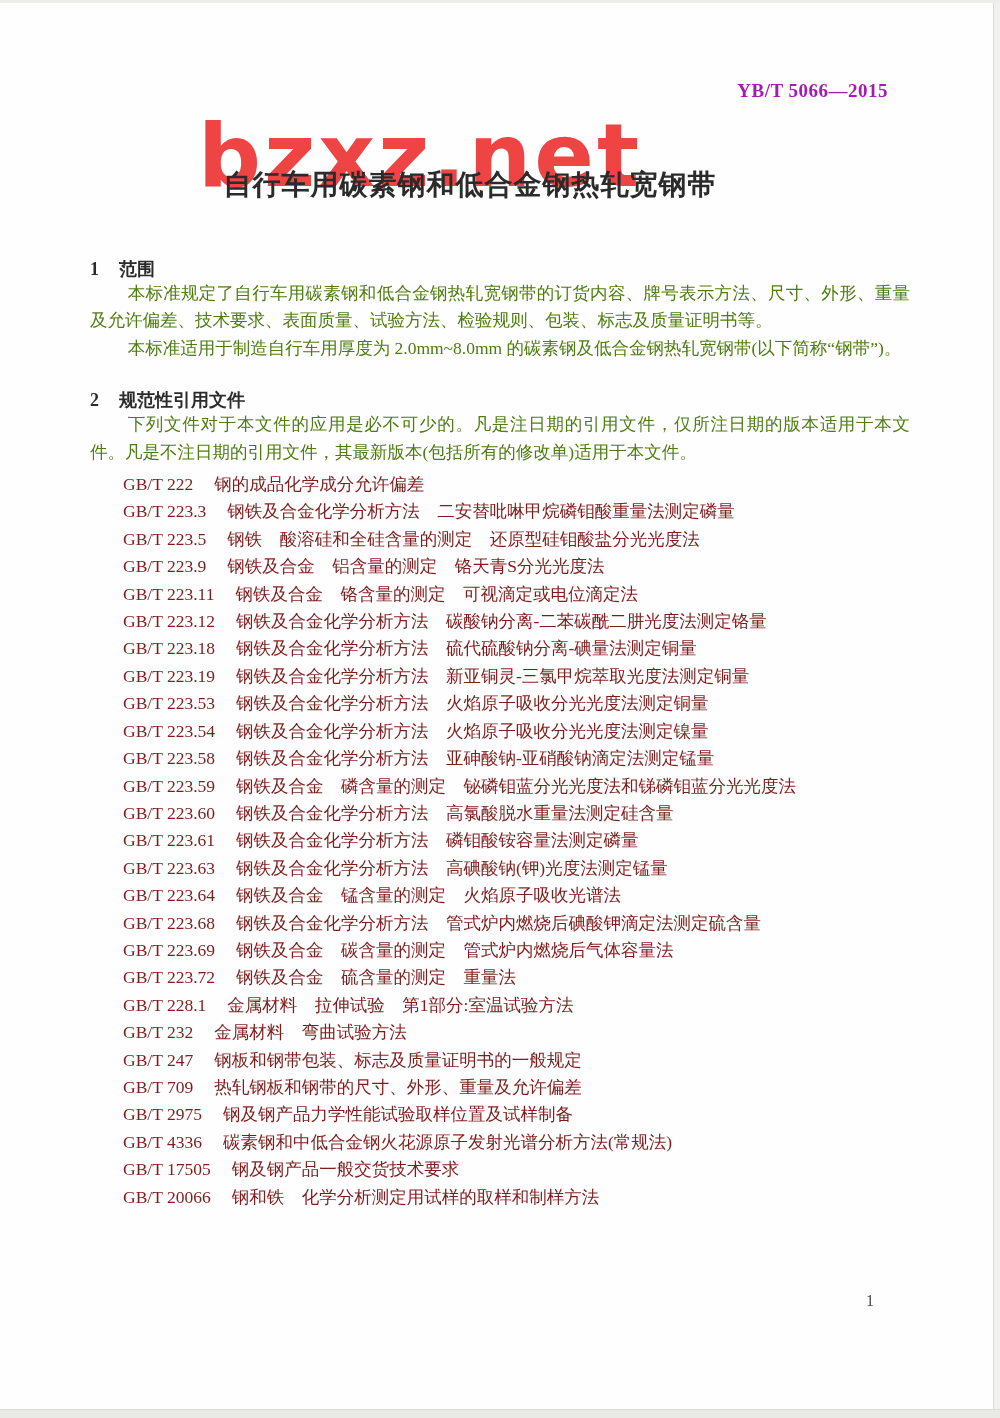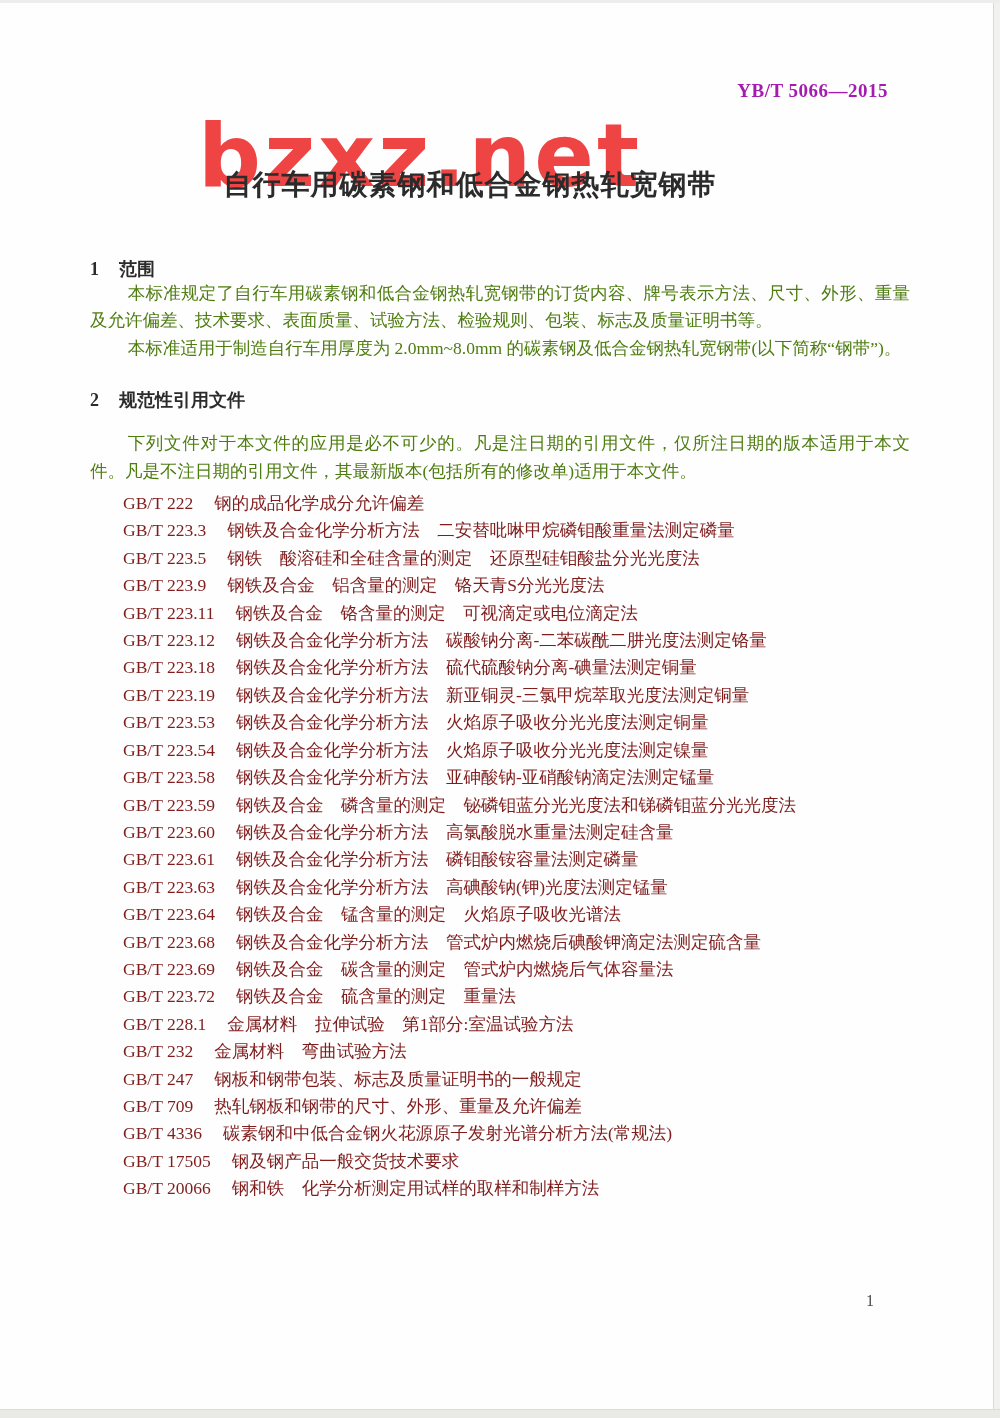--- a/index.html
+++ b/index.html
@@ -58,21 +58,21 @@
     line-height: 27.4px;
   }
   .sec-heading {
     font-size: 18px;
     font-weight: bold;
     color: #2b2b2b;
     line-height: 22px;
   }
   .sec-heading .sec-num { display:inline-block; margin-right: 20px; }
   .sec-1-heading { }
-  .sec-2-heading { margin-top: 27px; margin-bottom: 19px; }
+  .sec-2-heading { margin-top: 27px; }
   .para {
     text-indent: 2.15em;
     text-align: justify;
     color: #4d7c0f;
   }
   .ref-list { margin-top: 5px; padding-left: 33px; }
   .ref-row { line-height: 27.4px; white-space: nowrap; color: #7f1d1d; }
   .ref-code { display: inline-block; }
   .ref-title { display: inline-block; margin-left: 21px; }
   .page-number {
@@ -129,20 +129,21 @@
         <div class="ref-row"><span class="ref-code">GB/T 223.61</span><span class="ref-title">钢铁及合金化学分析方法　磷钼酸铵容量法测定磷量</span></div>
         <div class="ref-row"><span class="ref-code">GB/T 223.63</span><span class="ref-title">钢铁及合金化学分析方法　高碘酸钠(钾)光度法测定锰量</span></div>
         <div class="ref-row"><span class="ref-code">GB/T 223.64</span><span class="ref-title">钢铁及合金　锰含量的测定　火焰原子吸收光谱法</span></div>
         <div class="ref-row"><span class="ref-code">GB/T 223.68</span><span class="ref-title">钢铁及合金化学分析方法　管式炉内燃烧后碘酸钾滴定法测定硫含量</span></div>
         <div class="ref-row"><span class="ref-code">GB/T 223.69</span><span class="ref-title">钢铁及合金　碳含量的测定　管式炉内燃烧后气体容量法</span></div>
         <div class="ref-row"><span class="ref-code">GB/T 223.72</span><span class="ref-title">钢铁及合金　硫含量的测定　重量法</span></div>
         <div class="ref-row"><span class="ref-code">GB/T 228.1</span><span class="ref-title">金属材料　拉伸试验　第1部分:室温试验方法</span></div>
         <div class="ref-row"><span class="ref-code">GB/T 232</span><span class="ref-title">金属材料　弯曲试验方法</span></div>
         <div class="ref-row"><span class="ref-code">GB/T 247</span><span class="ref-title">钢板和钢带包装、标志及质量证明书的一般规定</span></div>
         <div class="ref-row"><span class="ref-code">GB/T 709</span><span class="ref-title">热轧钢板和钢带的尺寸、外形、重量及允许偏差</span></div>
+        <div class="ref-row"><span class="ref-code">GB/T 2975</span><span class="ref-title">钢及钢产品力学性能试验取样位置及试样制备</span></div>
         <div class="ref-row"><span class="ref-code">GB/T 4336</span><span class="ref-title">碳素钢和中低合金钢火花源原子发射光谱分析方法(常规法)</span></div>
         <div class="ref-row"><span class="ref-code">GB/T 17505</span><span class="ref-title">钢及钢产品一般交货技术要求</span></div>
         <div class="ref-row"><span class="ref-code">GB/T 20066</span><span class="ref-title">钢和铁　化学分析测定用试样的取样和制样方法</span></div>
       </div>
 
   </div>
 
   <div class="page-number">1</div>
 
 </div>

